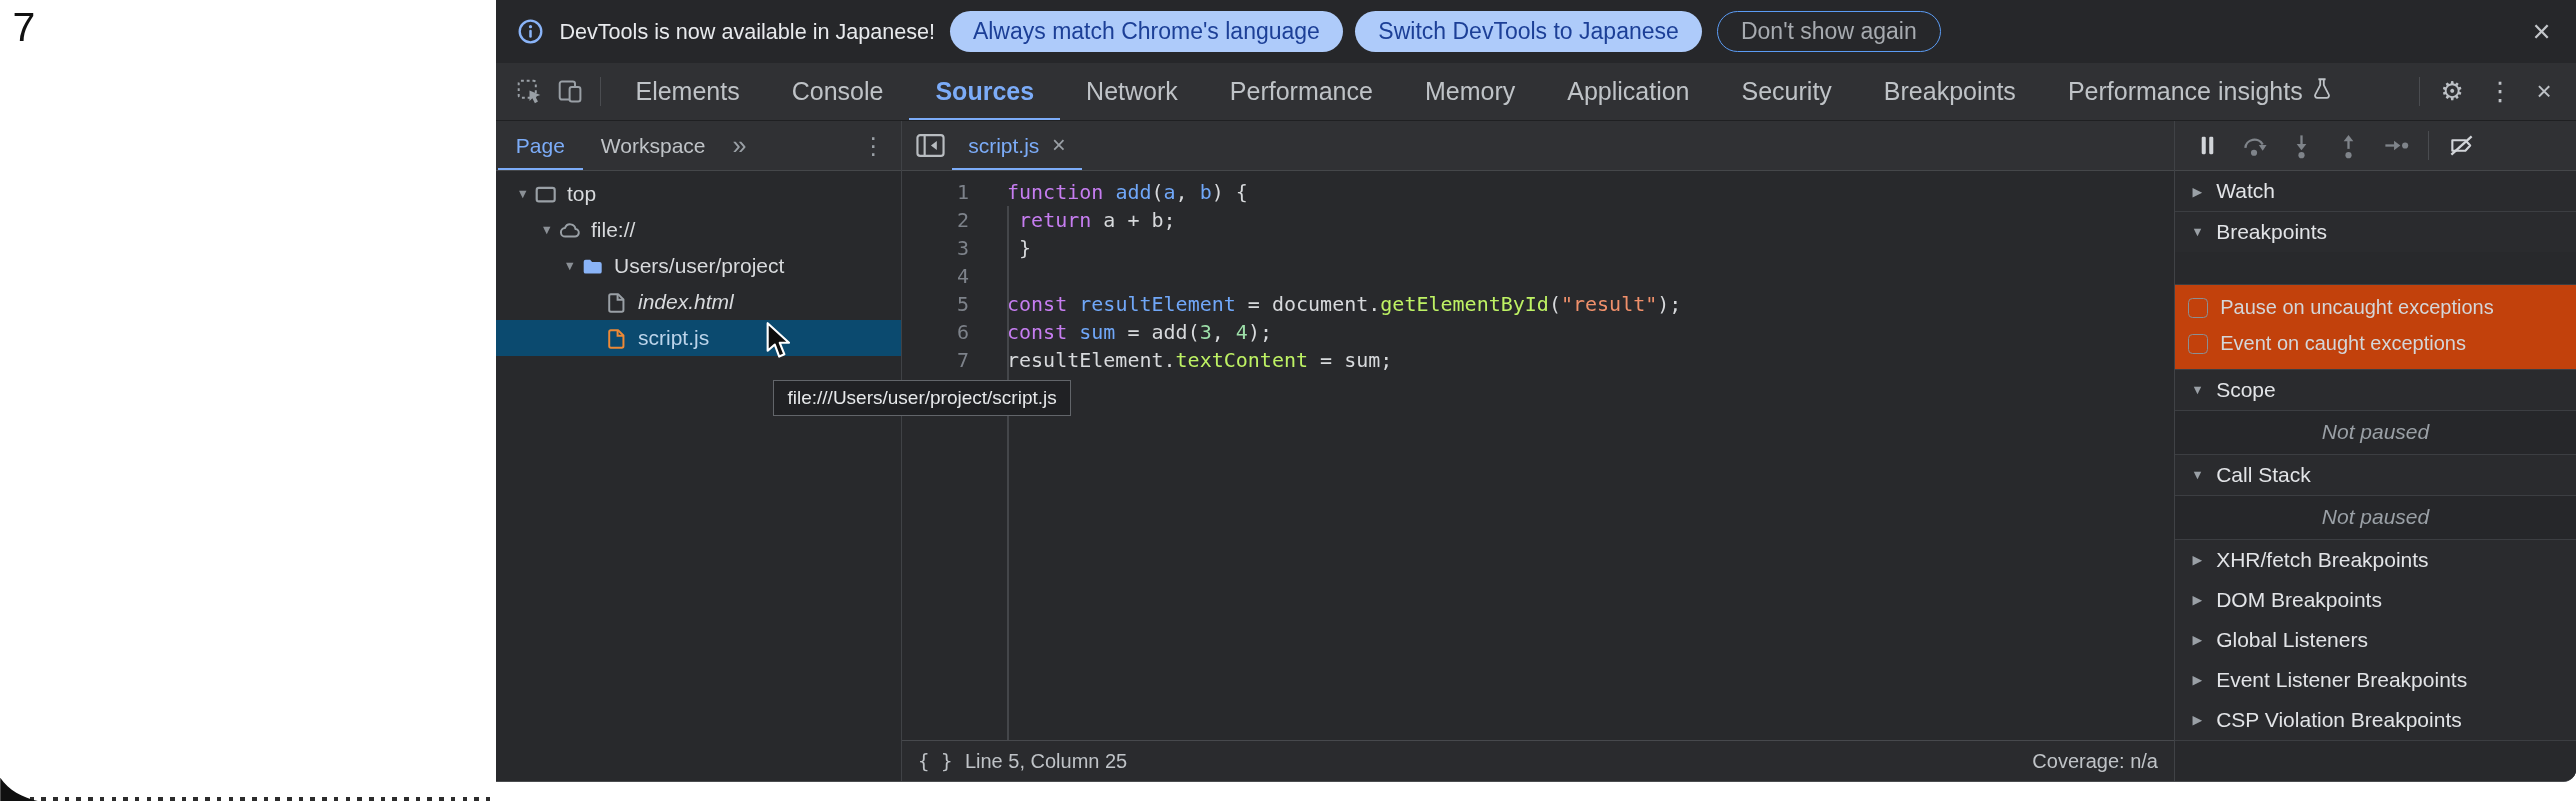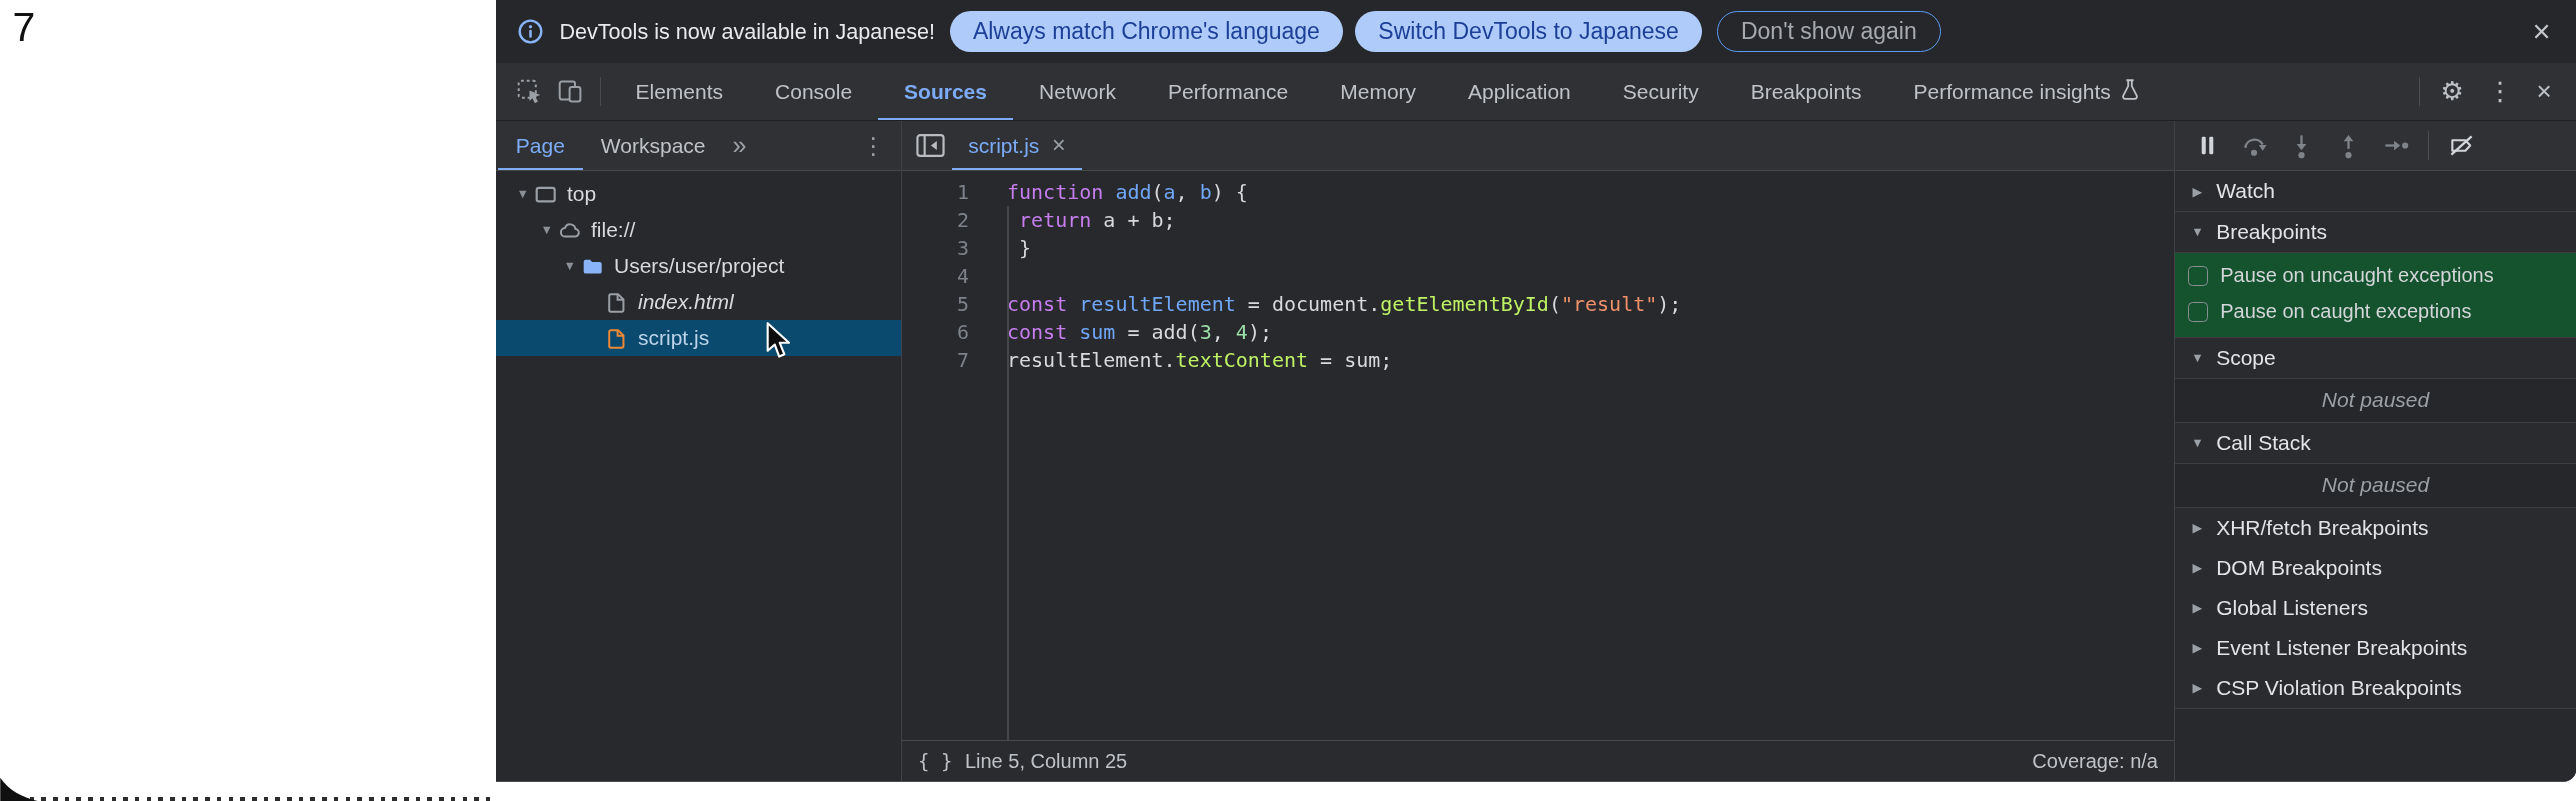--- a/index.html
+++ b/index.html
@@ -26,21 +26,21 @@
         font-family:inherit;cursor:default;}
   .pill.ghost{background:transparent;border:1.8px solid #5b9cf5;color:#a7abb0;}
   .banner-close{margin-left:auto;font-size:31px;color:#c3c6ca;padding:0 5.4px;line-height:1;}
 
   
   .tabbar{height:58px;flex:0 0 58px;background:#303134;display:flex;align-items:center;padding-left:12.6px;
           border-bottom:0.9px solid #1f2022;box-sizing:border-box;}
   .icon-btn{width:41px;height:41px;display:flex;align-items:center;justify-content:center;color:#9aa0a6;}
   .vsep{width:0.9px;height:29px;background:#4a4c50;margin:0 9px;}
   .tabs{display:flex;align-items:stretch;height:100%;}
-  .tab{display:flex;align-items:center;padding:2.7px 26px 0 26px;font-size:21px;color:#bfc3c7;
+  .tab{display:flex;align-items:center;padding:2.7px 26px 0 26px;font-size:25px;color:#bfc3c7;
        border-bottom:2.7px solid transparent;box-sizing:border-box;white-space:nowrap;gap:9px;}
   .tab.active{color:#7cacf8;border-bottom-color:#7cacf8;font-weight:bold;}
   .tab .flask{color:#bfc3c7;}
   .tabbar-right{margin-left:auto;display:flex;align-items:center;height:100%;padding-right:12.6px;}
   .tabbar-right .glyph{font-size:26px;color:#bdc1c6;padding:0 11.7px;}
 
   
   .content{flex:1;display:flex;min-height:0;}
 
   
@@ -86,21 +86,21 @@
   .dbg-toolbar{height:50px;flex:0 0 50px;background:#303134;border-bottom:0.9px solid #45474a;box-sizing:border-box;
                display:flex;align-items:center;padding-left:9px;}
   .dbg-ic{width:47px;height:41px;display:flex;align-items:center;justify-content:center;}
   .dbg-ic svg{width:27px;height:27px;}
   .ic-on{color:#d2d5d9;} .ic-off{color:#7f848a;}
   .dbg-sections{flex:1;display:flex;flex-direction:column;min-height:0;}
   .dbg-header{height:40px;flex:0 0 40px;display:flex;align-items:center;padding-left:14.4px;gap:10.8px;
               background:#2a2b2e;font-size:21px;color:#e2e4e7;}
   .dbg-header.bt{border-top:0.9px solid #3c3e42;}
   .dbg-header .scaret{width:16px;font-size:12.6px;color:#9aa0a6;text-align:center;}
-  .section-content{background:#14532d;border-top:0.9px solid #3c3e42;padding:4.5px 0 7.2px 0;}
+  .section-content{background:#c2410c;border-top:0.9px solid #3c3e42;padding:4.5px 0 7.2px 0;margin-top:32px;}
   .chk-row{height:36px;display:flex;align-items:center;padding-left:12.6px;gap:12.6px;}
   .chk{width:20px;height:20px;border:1.8px solid #8a8f94;border-radius:4.5px;box-sizing:border-box;background:transparent;flex:0 0 20px;}
   .chk-label{font-size:20px;color:#d4d6d9;}
   .empty-row{background:#26272a;border-top:0.9px solid #3c3e42;height:43px;display:flex;align-items:center;justify-content:center;
              font-size:21px;font-style:italic;color:#9aa0a6;}
   .section-end{flex:1;border-top:0.9px solid #3c3e42;background:#28292c;}
 
   
   .tooltip{position:absolute;left:277px;top:380px;height:36px;line-height:34px;padding:0 13.5px;background:#202124;
            border:0.9px solid #62656a;color:#e6e8ea;font-size:19px;white-space:nowrap;z-index:60;box-sizing:border-box;}
@@ -364,21 +364,21 @@
               <span class="scaret">▼</span>
               <span>Breakpoints</span>
             </div>
             <div class="section-content">
               <div class="chk-row">
                 <span class="chk"></span>
                 <span class="chk-label">Pause on uncaught exceptions</span>
               </div>
               <div class="chk-row">
                 <span class="chk"></span>
-                <span class="chk-label">Pause on caught exceptions</span>
+                <span class="chk-label">Event on caught exceptions</span>
               </div>
             </div>
             <div class="dbg-header bt">
               <span class="scaret">▼</span>
               <span>Scope</span>
             </div>
             <div class="empty-row">Not paused</div>
             <div class="dbg-header bt">
               <span class="scaret">▼</span>
               <span>Call Stack</span>
@@ -403,18 +403,19 @@
             <div class="dbg-header">
               <span class="scaret">▶</span>
               <span>CSP Violation Breakpoints</span>
             </div>
             <div class="section-end"></div>
           </div>
       </div>
 
     </div>
 
+    <div class="tooltip">file:///Users/user/project/script.js</div>
     <svg class="mouse-cursor" width="32" height="40" viewBox="0 0 36 44">
       <path d="M3 2 L3 33 L11 26 L16 39.5 L21.8 37 L16.6 24 L27 24 Z" fill="#0d0d0d" stroke="#ffffff" stroke-width="2.4" stroke-linejoin="round"></path>
     </svg>
   </div>
 </div>
 
 
 </body></html>

